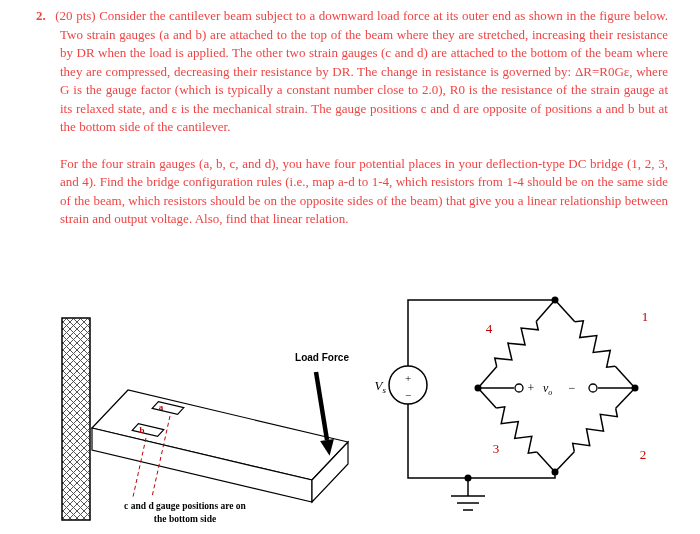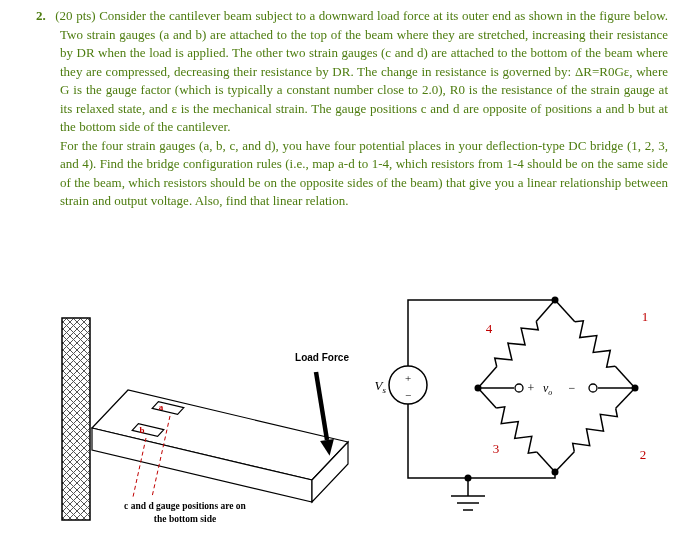--- a/index.html
+++ b/index.html
@@ -1,21 +1,21 @@
 <!DOCTYPE html>
 <html><head>
 <meta charset="utf-8">
 <style>
   html,body{margin:0;padding:0;background:#ffffff;}
   .page{position:relative;width:700px;height:534px;background:#fff;overflow:hidden;
-        font-family:"Liberation Serif",serif;color:#4d7c0f;}
+        font-family:"Liberation Serif",serif;color:#ef4444;}
   .problem{position:absolute;top:7px;left:36px;width:632px;font-size:13px;line-height:18.5px;text-align:justify;}
   .hang{padding-left:24px;text-indent:-24px;}
   .num{font-weight:bold;padding-right:6px;}
-  .p2{padding-left:24px;}
+  .p2{margin-top:18px;padding-left:24px;}
   .figure{position:absolute;top:288px;left:0;}
   svg text{font-family:"Liberation Serif",serif;fill:#000;}
   .red{fill:#c00000;}
   .cap{font-weight:bold;font-size:9.5px;}
   .lf{font-family:"Liberation Sans",sans-serif;font-weight:bold;font-size:10px;}
   .rnum{font-size:13px;}
   .wire{stroke:#000;stroke-width:1.5;fill:none;}
   .thin{stroke:#000;stroke-width:1.2;fill:#fff;}
 </style>
 </head>

